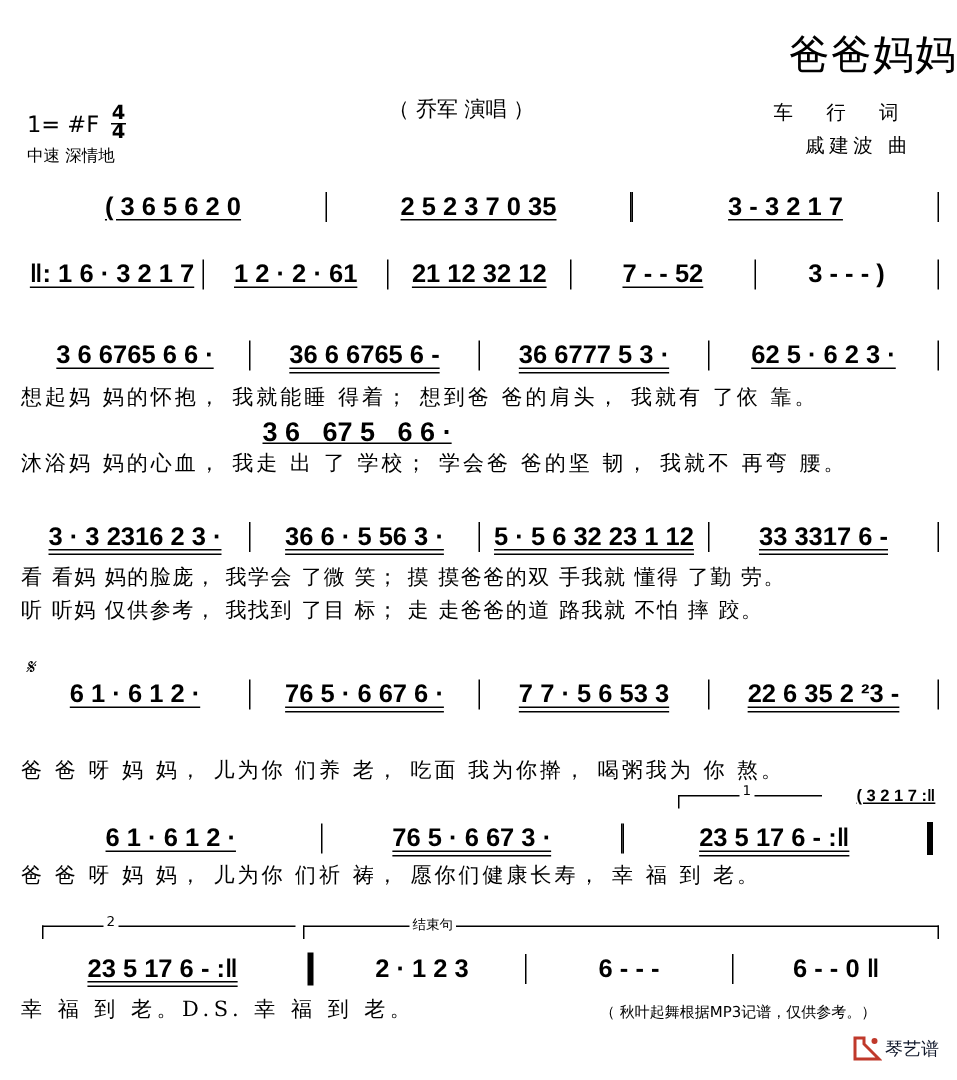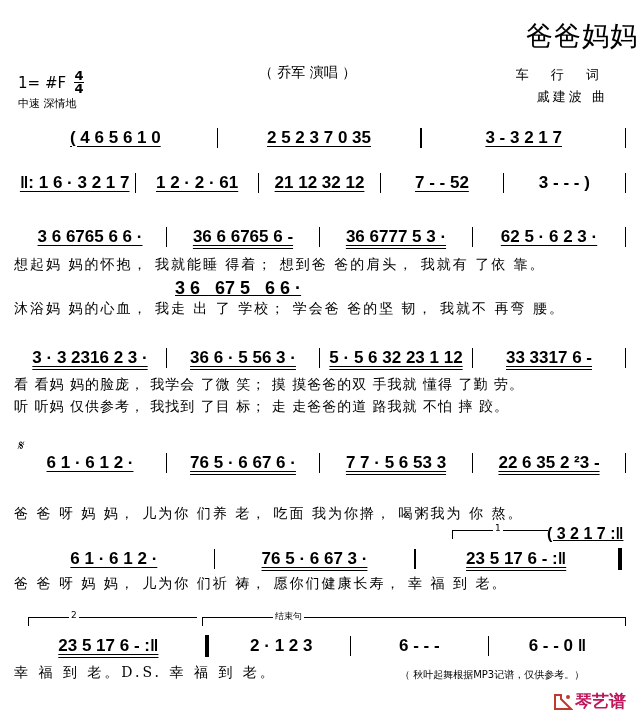--- a/index.html
+++ b/index.html
@@ -22,41 +22,41 @@
   .measure { display: flex; align-items: center; justify-content: space-around; flex: 1; height: 100%; padding: 0 4px; }
   .barline { width: 1px; height: 20px; background: #000; flex: none; }
   .dbl { width: 4px; height: 22px; border-left: 4px solid #000; margin-left: 2px; flex: none; }
   .ul { text-decoration: underline; text-underline-offset: 3px; }
   .ul2 { text-decoration: underline double; text-underline-offset: 3px; }
   .lyric { left: 14px; width: 612px; font-family: "DejaVu Serif", serif; font-size: 14px; white-space: nowrap; letter-spacing: 2px; }
   .note-small { font-size: 10px; font-family: "DejaVu Sans", sans-serif; letter-spacing: 0; }
   .bracket { border-top: 1px solid #000; border-left: 1px solid #000; height: 8px; font-size: 9px; font-family: "DejaVu Sans", sans-serif; }
   .bracket span { position: absolute; top: -8px; background: #fff; padding: 0 2px; }
   .segno { left: 17px; top: 437px; font-size: 14px; font-style: italic; }
-  .logo { right: 12px; top: 690px; font-size: 17px; color: #be185d; font-weight: bold; display: flex; align-items: center; gap: 2px; }
+  .logo { right: 12px; top: 690px; font-size: 12px; color: #0f172a; font-weight: normal; display: flex; align-items: center; gap: 2px; }
 </style>
 </head>
 <body>
 
 <div class="abs title">爸爸妈妈</div>
 <div class="abs singer">（ 乔军 演唱 ）</div>
 <div class="abs key">
   <span>1= #F</span>
   <span class="frac">
     <span>4</span>
     <span class="bar"></span>
     <span>4</span>
   </span>
 </div>
 <div class="abs tempo">中速 深情地</div>
 <div class="abs credit credit1">车 行 词</div>
 <div class="abs credit credit2">戚建波 曲</div>
 
 <div class="abs line" style="top:127px;">
-  <div class="measure ul">( 4 6  5 6  1  0</div>
+  <div class="measure ul">( 3 6  5 6  2  0</div>
     <div class="barline"></div>
   <div class="measure ul">2 5  2 3  7  0 35</div>
     <div class="barline"></div>
     <div class="barline"></div>
   <div class="measure ul">3  -  3 2  1 7</div>
     <div class="barline"></div>
 </div>
 
 <div class="abs line" style="top:172px;">
   <div class="measure ul">‖: 1  6 · 3 2  1 7</div>
@@ -107,21 +107,21 @@
   <div class="measure ul2">7  7 · 5  6  53  3</div>
     <div class="barline"></div>
   <div class="measure ul2">22  6  35  2  ²3  -</div>
     <div class="barline"></div>
 </div>
 <div class="abs lyric" style="top:473px;margin-top:32px;">爸 爸 呀 妈 妈，   儿为你 们养  老，   吃面 我为你擀，   喝粥我为  你 熬。</div>
 
 <div class="abs bracket" style="left:452px; top:530px; width:95px;">
     <span style="left:40px;">1</span>
   </div>
-<div class="abs" style="left:547px; top:525px; font-family:'Liberation Sans',sans-serif; font-weight:bold; font-size:16px; text-decoration:underline;">( 3 2  1 7 :‖</div>
+<div class="abs" style="left:571px; top:525px; font-family:'Liberation Sans',sans-serif; font-weight:bold; font-size:11px; text-decoration:underline;">( 3 2  1 7 :‖</div>
 <div class="abs line" style="top:548px;">
   <div class="measure ul">6  1 · 6  1  2 ·</div>
     <div class="barline"></div>
   <div class="measure ul2">76  5 · 6  67  3 ·</div>
     <div class="barline"></div>
     <div class="barline"></div>
   <div class="measure ul2">23  5  17  6  -  :‖</div>
     <div class="dbl"></div>
 </div>
 <div class="abs lyric" style="top:575px;">爸 爸 呀 妈 妈，   儿为你 们祈  祷，  愿你们健康长寿，   幸  福 到  老。</div>

